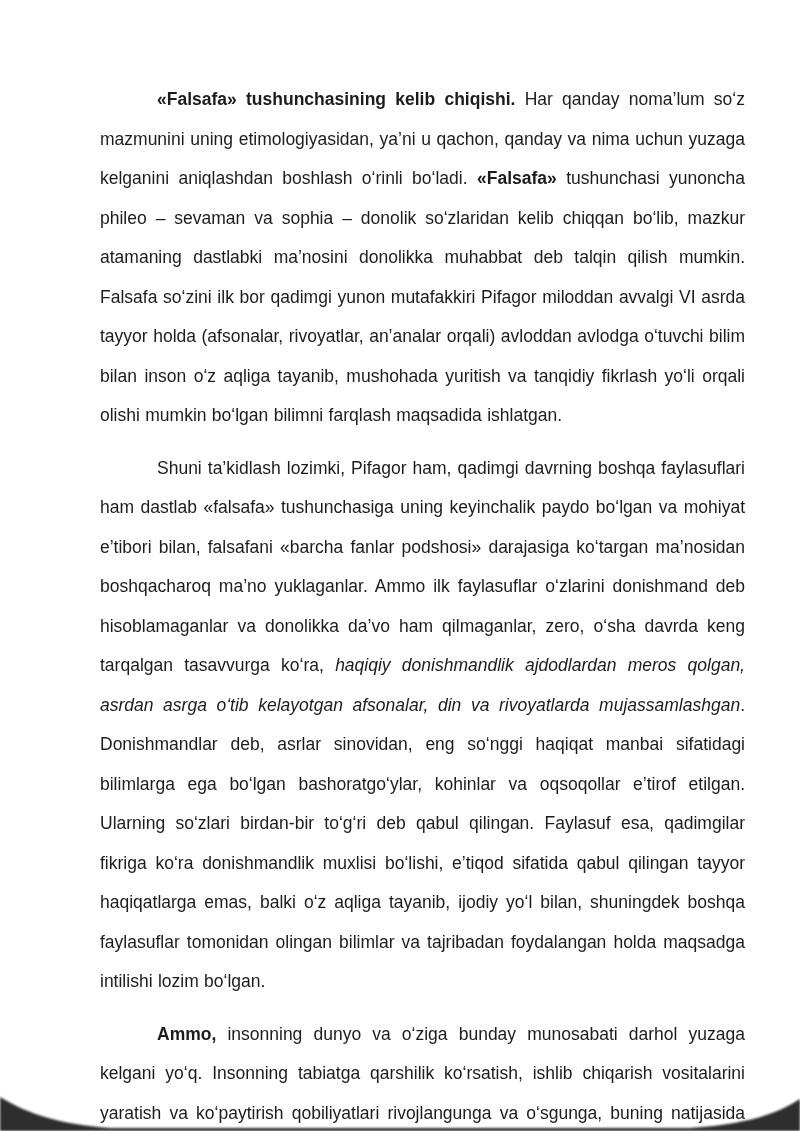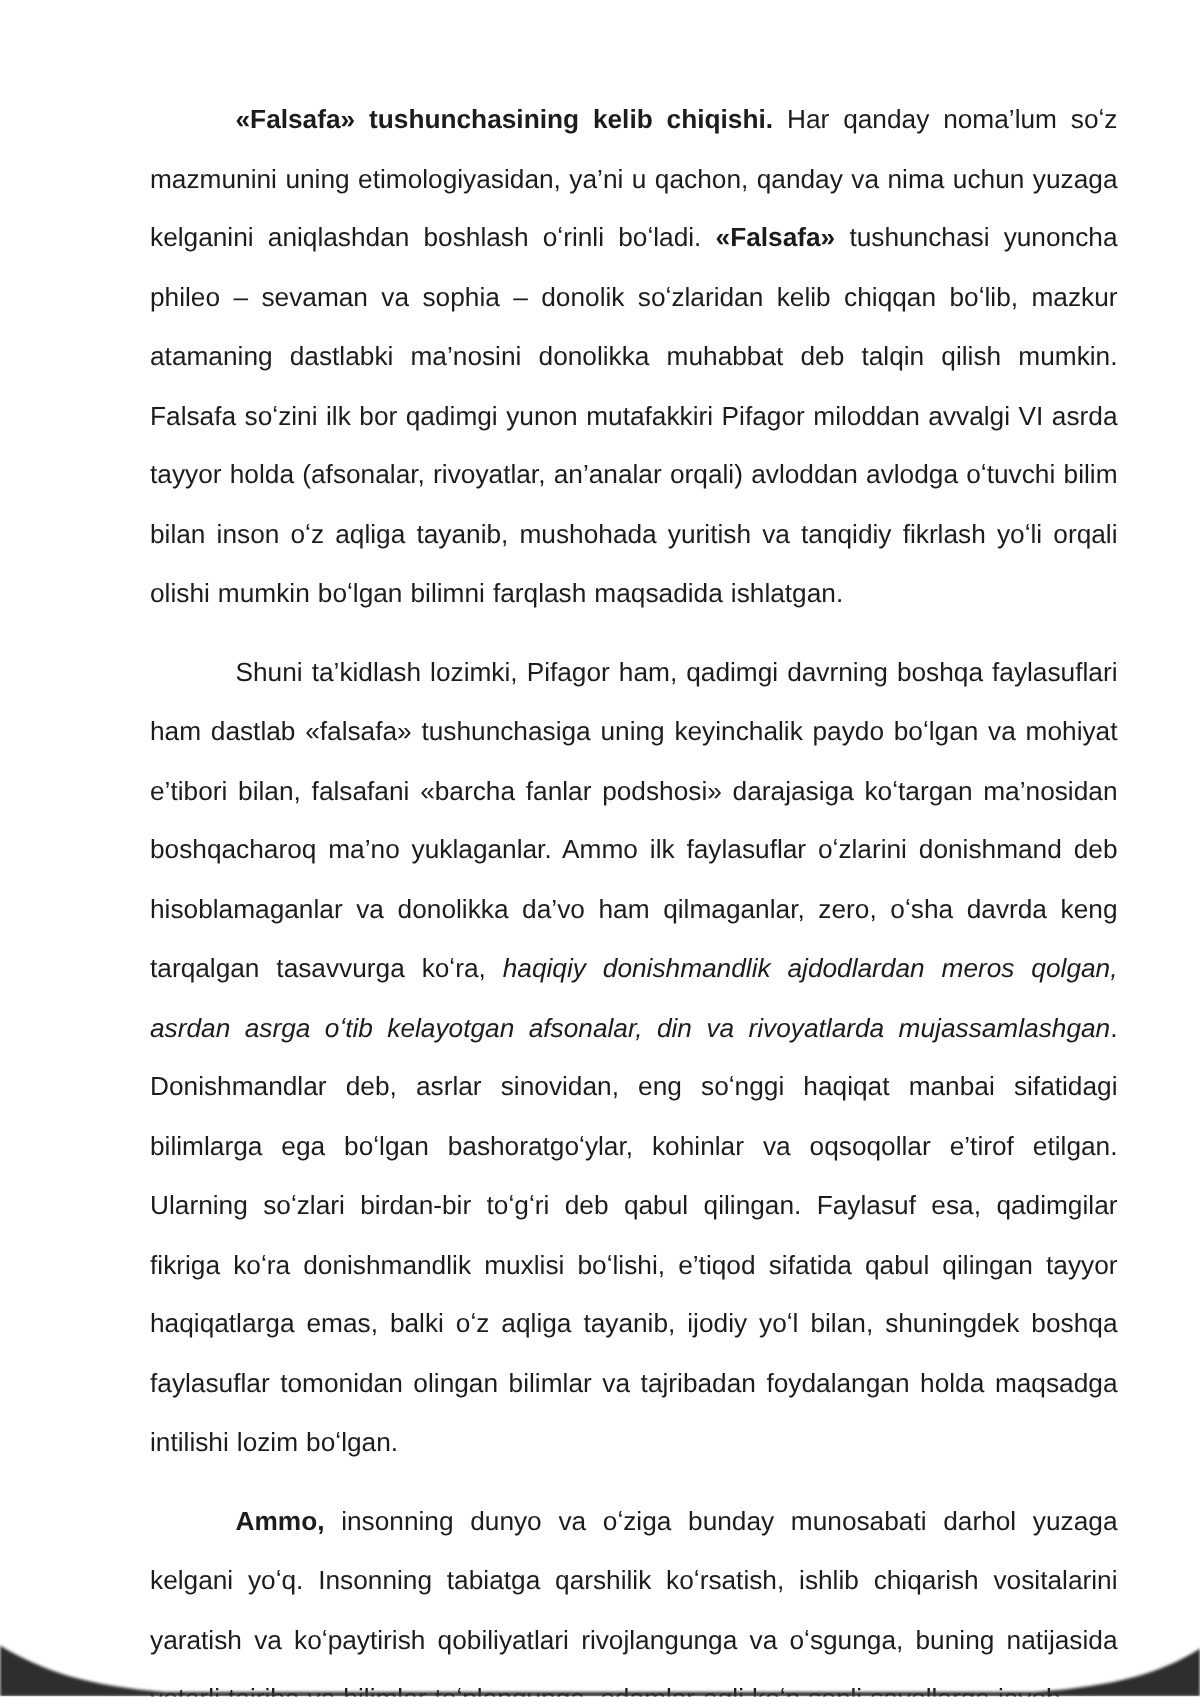--- a/index.html
+++ b/index.html
@@ -16,21 +16,21 @@
   body {
     height: 1131px;
     position: relative;
     overflow: hidden;
     font-family: "Liberation Sans", "DejaVu Sans", sans-serif;
   }
   .page {
     width: 800px;
     height: 1131px;
     background: var(--page-background);
-    padding: 60px 55px 0 100px;
+    padding: 80px 55px 0 100px;
     position: relative;
   }
   .content p {
     font-size: 17.5px;
     line-height: 39.5px;
     color: var(--text-color);
     text-align: justify;
     text-indent: 57px;
     margin: 0 0 13px 0;
     word-spacing: 0.5px;

